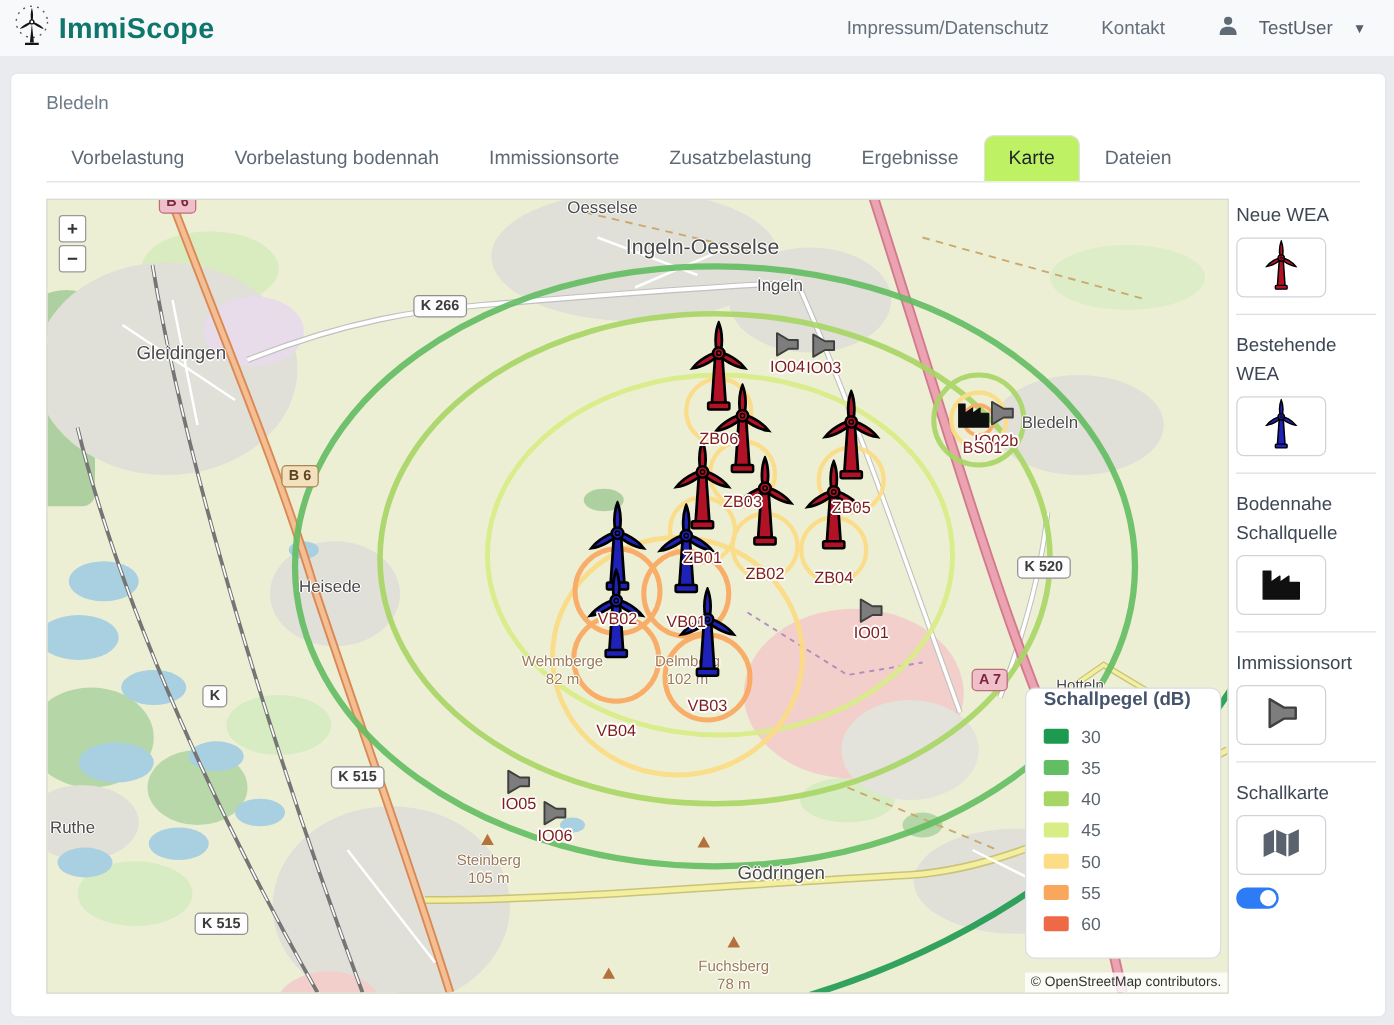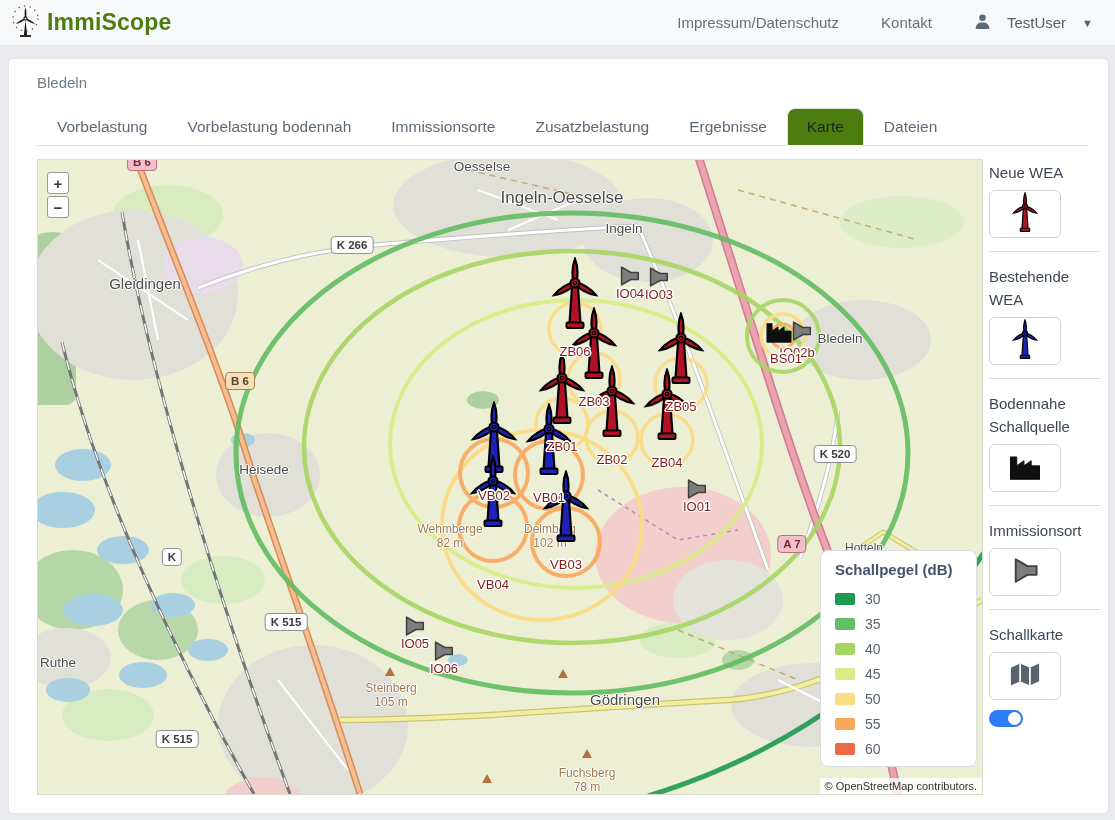--- a/index.html
+++ b/index.html
@@ -1,44 +1,44 @@
 <!DOCTYPE html>
 <html><head>
 <meta charset="utf-8">
 <style>
   html,body{width:1115px;height:820px;margin:0;background:#e9ebee;font-family:"Liberation Sans","DejaVu Sans",sans-serif;overflow:hidden;}
   .navbar{position:absolute;left:0;top:0;width:1115px;height:45px;background:#f8f9fa;border-bottom:1px solid #e3e6e9;display:flex;align-items:center;}
   .brand{display:flex;align-items:center;gap:6px;margin-left:10px;cursor:pointer;}
-  .brand-title{font-size:23px;font-weight:600;color:#4d7c0f;letter-spacing:.2px;}
+  .brand-title{font-size:23px;font-weight:600;color:#0f766e;letter-spacing:.2px;}
   .nav-left{display:flex;gap:44px;margin-left:38px;}
   .nav-right{display:flex;gap:42px;margin-left:auto;margin-right:22px;align-items:center;}
   .nav-link{font-size:15px;color:#64707c;cursor:pointer;white-space:nowrap;}
   .user-box{display:flex;align-items:center;gap:16px;color:#55606c;font-size:15px;cursor:pointer;}
   .caret{font-size:11px;color:#55606c;}
   .card{position:absolute;left:8px;top:58px;width:1099px;height:754px;background:#fff;border:1px solid #e4e7ea;border-radius:6px;}
   .breadcrumb{position:absolute;left:28px;top:15px;font-size:15px;color:#6e7a86;}
   .tabbar{position:absolute;left:28px;top:47px;right:20px;height:39px;border-bottom:1px solid #dee2e6;display:flex;align-items:flex-end;}
   .tab{appearance:none;background:transparent;border:1px solid transparent;border-radius:8px 8px 0 0;padding:9px 19px;font-size:15.5px;color:#5d6975;cursor:pointer;font-family:inherit;position:relative;top:1px;text-align:center;}
-  .tab.active{background:#4d7c0f;border-color:#dee2e6 #dee2e6 #fff;color:#1d2328;}
+  .tab.active{background:#bef264;border-color:#dee2e6 #dee2e6 #fff;color:#1d2328;}
   .mapwrap{position:absolute;left:28px;top:100px;width:944px;height:634px;background:#edefd5;overflow:hidden;border:1px solid #d8dbd2;}
   .mapsvg{position:absolute;left:0;top:0;z-index:0;}
   .map-label{position:absolute;transform:translate(-50%,-50%);font-size:13px;font-weight:400;color:#7f1d1d;white-space:nowrap;z-index:6;
     text-shadow:-1.5px 0 #fff,1.5px 0 #fff,0 -1.5px #fff,0 1.5px #fff,-1px -1px #fff,1px 1px #fff,-1px 1px #fff,1px -1px #fff;}
   .place-label{position:absolute;transform:translate(-50%,-50%);color:#4a4a4a;white-space:nowrap;z-index:2;
     text-shadow:-1px 0 #fff,1px 0 #fff,0 -1px #fff,0 1px #fff;}
   .peak-label{position:absolute;transform:translate(-50%,-50%);color:#9a7a55;white-space:nowrap;z-index:2;font-size:12px;text-align:center;line-height:14px;
     text-shadow:-1px 0 #fff,1px 0 #fff,0 -1px #fff,0 1px #fff;}
   .marker{position:absolute;z-index:5;cursor:pointer;}
   .road-badge{position:absolute;transform:translate(-50%,-50%);font-size:11.5px;font-weight:700;padding:0 5px;line-height:16px;border-radius:4px;z-index:3;white-space:nowrap;}
   .badge-k{background:#fdfdfd;border:1.5px solid #909090;color:#3c3c3c;}
   .badge-b{background:#f3e0bd;border:1.5px solid #a98455;color:#5d4420;}
   .badge-a{background:#efc0c9;border:1.5px solid #c06a7e;color:#7c2740;}
   .zoomctl{position:absolute;left:9px;top:12px;z-index:10;display:flex;flex-direction:column;gap:2px;}
   .zoombtn{width:22px;height:22px;background:#fff;border:1.5px solid #9a9a9a;border-radius:3px;font-size:15px;font-weight:700;color:#333;display:flex;align-items:center;justify-content:center;cursor:pointer;padding:0;font-family:inherit;}
-  .legend{position:absolute;left:782px;top:390px;width:157px;height:217px;background:#fff;border:1px solid #dadde0;border-radius:8px;z-index:10;padding:10px 0 0 14px;box-sizing:border-box;}
+  .legend{position:absolute;left:782px;top:390px;width:157px;height:217px;background:#fff;border:1px solid #dadde0;border-radius:8px;z-index:10;padding:0 0 0 14px;box-sizing:border-box;}
   .lg-title{font-size:15px;font-weight:700;color:#44546c;margin-bottom:8px;}
   .lg-row{display:flex;align-items:center;gap:10px;height:25px;}
   .lg-swatch{width:20px;height:12px;border-radius:2px;display:inline-block;}
   .lg-label{font-size:14px;color:#5a6470;}
   .attribution{position:absolute;right:0;bottom:0;background:rgba(255,255,255,.8);font-size:11px;color:#333;padding:2px 5px;z-index:10;}
   .sidebar{position:absolute;left:980px;top:102px;width:112px;}
   .sb-label{font-size:15px;color:#3d4654;line-height:23px;margin-bottom:6px;}
   .sb-btn{width:72px;height:48px;background:#fff;border:1px solid #cfd4da;border-radius:6px;display:flex;align-items:center;justify-content:center;cursor:pointer;padding:0;}
   .sb-divider{border:none;border-top:1px solid #dcdfe3;margin:13px 0;width:100%;}
   .toggle{width:34px;height:17px;border-radius:9px;position:relative;margin-top:10px;cursor:pointer;}

